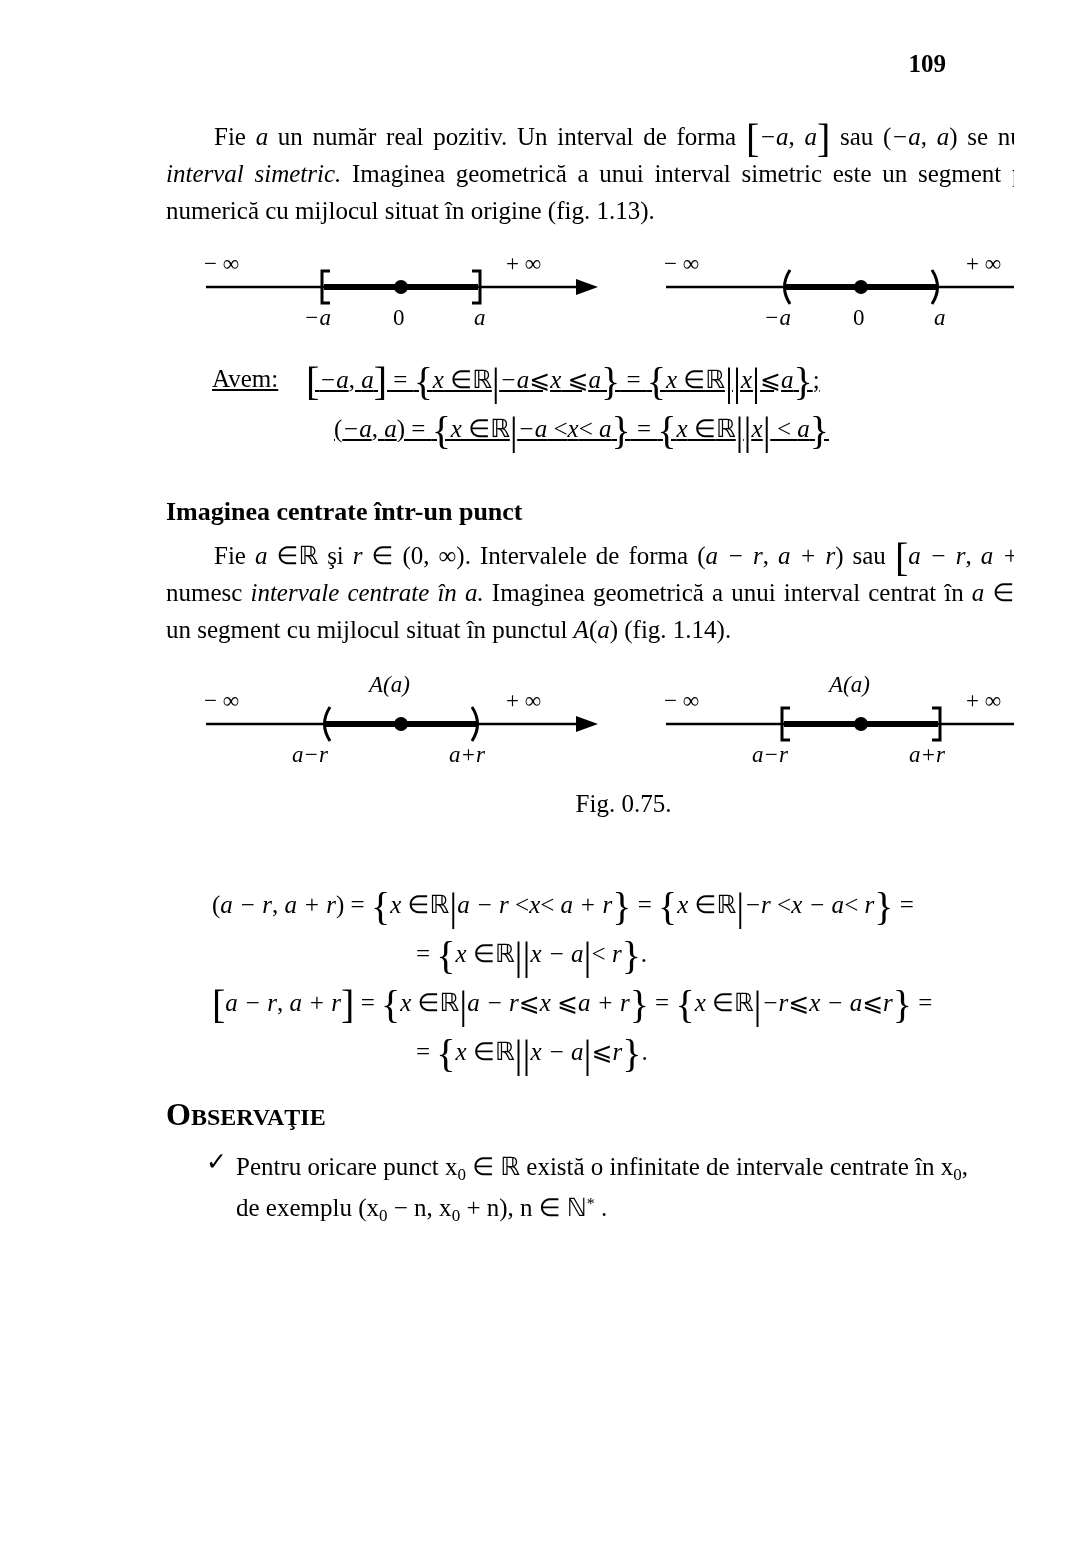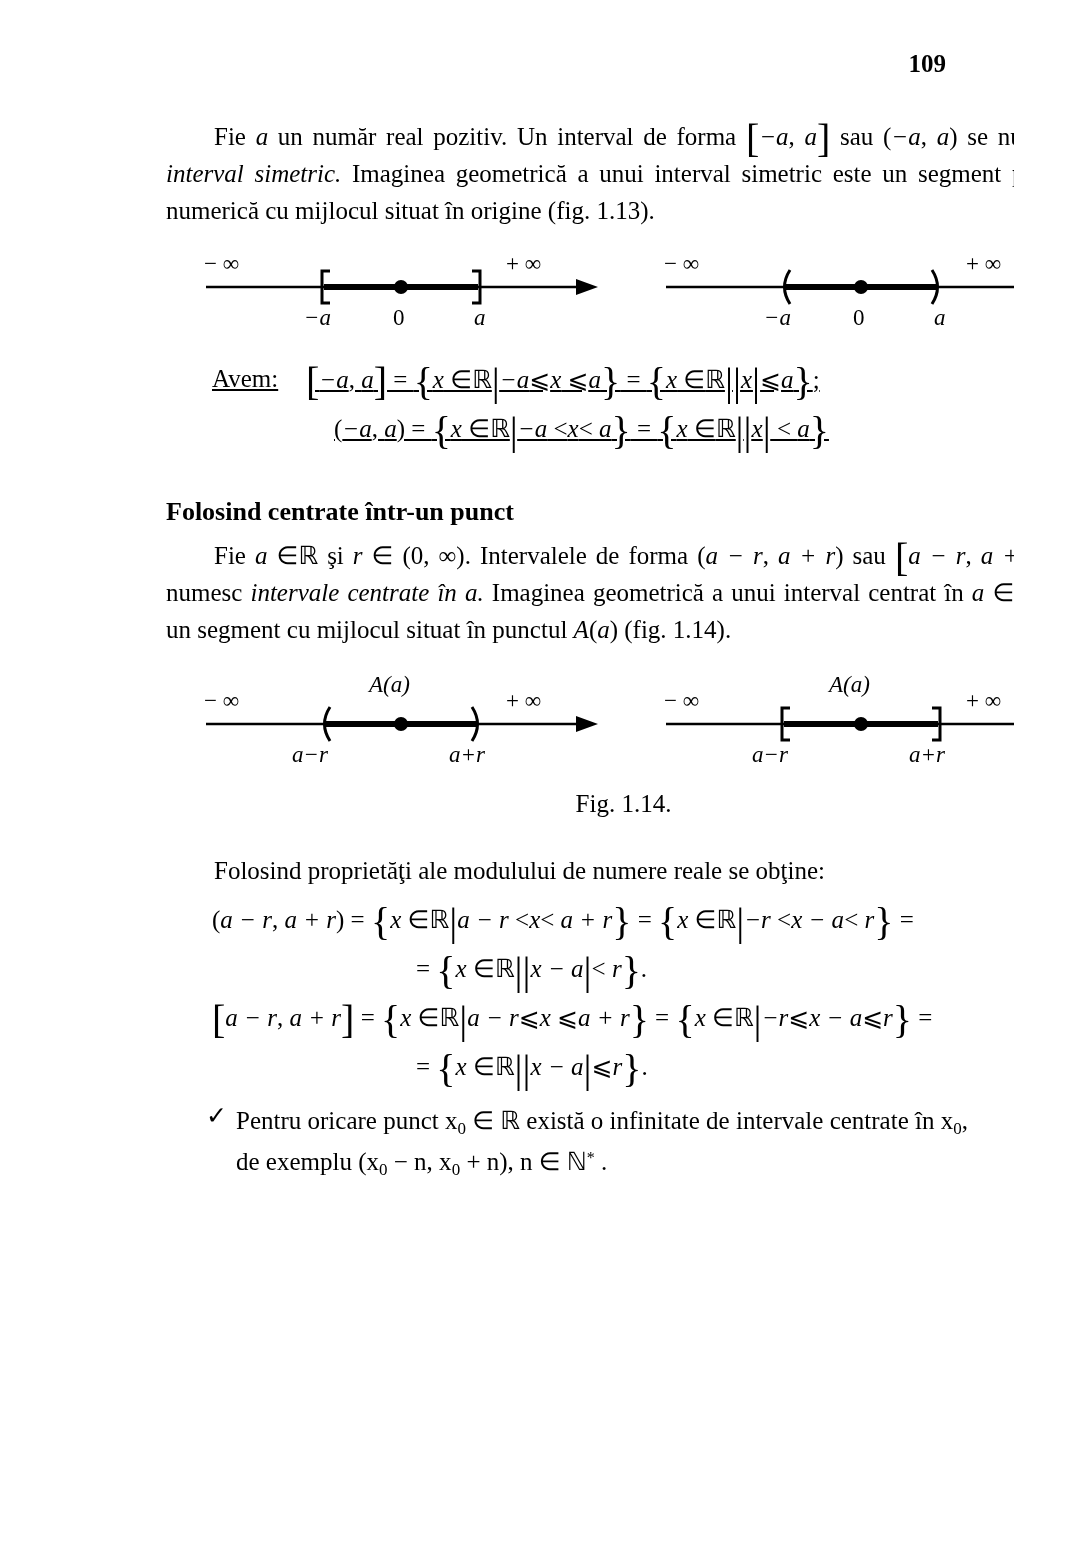--- a/index.html
+++ b/index.html
@@ -166,21 +166,21 @@
           <span class="bigger">[</span><span class="mi">−a</span>, <span class="mi">a</span><span class="bigger">]</span> = <span class="bigger">{</span><span class="mi">x</span> ∈<span class="bbR">ℝ</span><span class="bigger">|</span><span class="mi">−a</span>⩽<span class="mi">x</span> ⩽<span class="mi">a</span><span class="bigger">}</span> = <span class="bigger">{</span><span class="mi">x</span> ∈<span class="bbR">ℝ</span><span class="bigger">|</span><span class="bigger">|</span><span class="mi">x</span><span class="bigger">|</span>⩽<span class="mi">a</span><span class="bigger">}</span>;
         </div>
         <div class="eq math center-ish">
           (<span class="mi">−a</span>, <span class="mi">a</span>) = <span class="bigger">{</span><span class="mi">x</span> ∈<span class="bbR">ℝ</span><span class="bigger">|</span><span class="mi">−a</span> &lt;<span class="mi">x</span>&lt; <span class="mi">a</span><span class="bigger">}</span> = <span class="bigger">{</span><span class="mi">x</span> ∈<span class="bbR">ℝ</span><span class="bigger">|</span><span class="bigger">|</span><span class="mi">x</span><span class="bigger">|</span> &lt; <span class="mi">a</span><span class="bigger">}</span>
         </div>
       </div>
     </div>
 
     <div class="spacer-md"></div>
 
-    <h2 class="section">Folosind centrate într-un punct</h2>
+    <h2 class="section">Imaginea centrate într-un punct</h2>
 
     <p class="para indent">
       Fie <span class="mi">a</span> ∈<span class="bbR">ℝ</span> şi <span class="mi">r</span> ∈ (0, ∞). Intervalele de forma (<span class="mi">a − r</span>, <span class="mi">a + r</span>) sau <span class="bigger">[</span><span class="mi">a − r</span>, <span class="mi">a + r</span><span class="bigger">]</span> se numesc <span class="it">intervale centrate în a.</span> Imaginea geometrică a unui interval centrat în <span class="mi">a</span> ∈<span class="bbR">ℝ</span> este un segment cu mijlocul situat în punctul <span class="mi">A</span>(<span class="mi">a</span>) (fig. 1.14).
     </p>
 
     <div class="fig" style="height:110px; margin-top:26px;">
 
       <div class="axis-group" style="left:40px; top:20px;">
         <svg width="390" height="60" viewBox="0 0 390 60" aria-hidden="true">
           <line x1="0" y1="30" x2="370" y2="30" stroke="#000" stroke-width="2.4"></line>
@@ -207,41 +207,43 @@
           <circle cx="195" cy="30" r="7" fill="#000"></circle>
         </svg>
         <span class="lbl" style="left:-2px; top:-6px;">− ∞</span>
         <span class="lbl" style="left:300px; top:-6px;">+ ∞</span>
         <span class="lbl ital" style="left:163px; top:-22px;">A(a)</span>
         <span class="lbl ital" style="left:86px; top:48px;">a−r</span>
         <span class="lbl ital" style="left:243px; top:48px;">a+r</span>
       </div>
     </div>
 
-    <div class="fig-caption">Fig. 1.14.</div>
+    <div class="fig-caption">Fig. 0.75.</div>
 
     <div class="spacer-md"></div>
 
-    <p class="para indent">Folosind proprietăţi ale modulului de numere reale se obţine:</p>
 
     <div class="spacer-sm"></div>
 
-    <div class="eq math" style="padding-left:46px;">
+    <div class="eq math" style="padding-left:46px;margin-top:22px;">
       (<span class="mi">a − r</span>, <span class="mi">a + r</span>) = <span class="bigger">{</span><span class="mi">x</span> ∈<span class="bbR">ℝ</span><span class="bigger">|</span><span class="mi">a − r</span> &lt;<span class="mi">x</span>&lt; <span class="mi">a + r</span><span class="bigger">}</span> = <span class="bigger">{</span><span class="mi">x</span> ∈<span class="bbR">ℝ</span><span class="bigger">|</span><span class="mi">−r</span> &lt;<span class="mi">x − a</span>&lt; <span class="mi">r</span><span class="bigger">}</span> =
     </div>
     <div class="eq math" style="padding-left:250px;">
       = <span class="bigger">{</span><span class="mi">x</span> ∈<span class="bbR">ℝ</span><span class="bigger">|</span><span class="bigger">|</span><span class="mi">x − a</span><span class="bigger">|</span>&lt; <span class="mi">r</span><span class="bigger">}</span>.
     </div>
     <div class="eq math" style="padding-left:46px;">
       <span class="bigger">[</span><span class="mi">a − r</span>, <span class="mi">a + r</span><span class="bigger">]</span> = <span class="bigger">{</span><span class="mi">x</span> ∈<span class="bbR">ℝ</span><span class="bigger">|</span><span class="mi">a − r</span>⩽<span class="mi">x</span> ⩽<span class="mi">a + r</span><span class="bigger">}</span> = <span class="bigger">{</span><span class="mi">x</span> ∈<span class="bbR">ℝ</span><span class="bigger">|</span><span class="mi">−r</span>⩽<span class="mi">x − a</span>⩽<span class="mi">r</span><span class="bigger">}</span> =
     </div>
     <div class="eq math" style="padding-left:250px;">
       = <span class="bigger">{</span><span class="mi">x</span> ∈<span class="bbR">ℝ</span><span class="bigger">|</span><span class="bigger">|</span><span class="mi">x − a</span><span class="bigger">|</span>⩽<span class="mi">r</span><span class="bigger">}</span>.
     </div>
 
+    <div class="obs-head">
+      <span class="cap1">O</span><span class="rest">BSERVAŢIE</span>
+    </div>
 
     <div class="obs-item">
       <span class="check">✓</span>
       <span class="obs-body">
         <span>Pentru oricare punct x</span><span class="sub">0</span><span> ∈ ℝ există o infinitate de intervale centrate în x</span><span class="sub">0</span><span>,</span><br>
         <span>de exemplu (x</span><span class="sub">0</span><span> − n, x</span><span class="sub">0</span><span> + n), n ∈ ℕ</span><span class="sup">*</span><span> .</span>
       </span>
     </div>
 
   </div>

